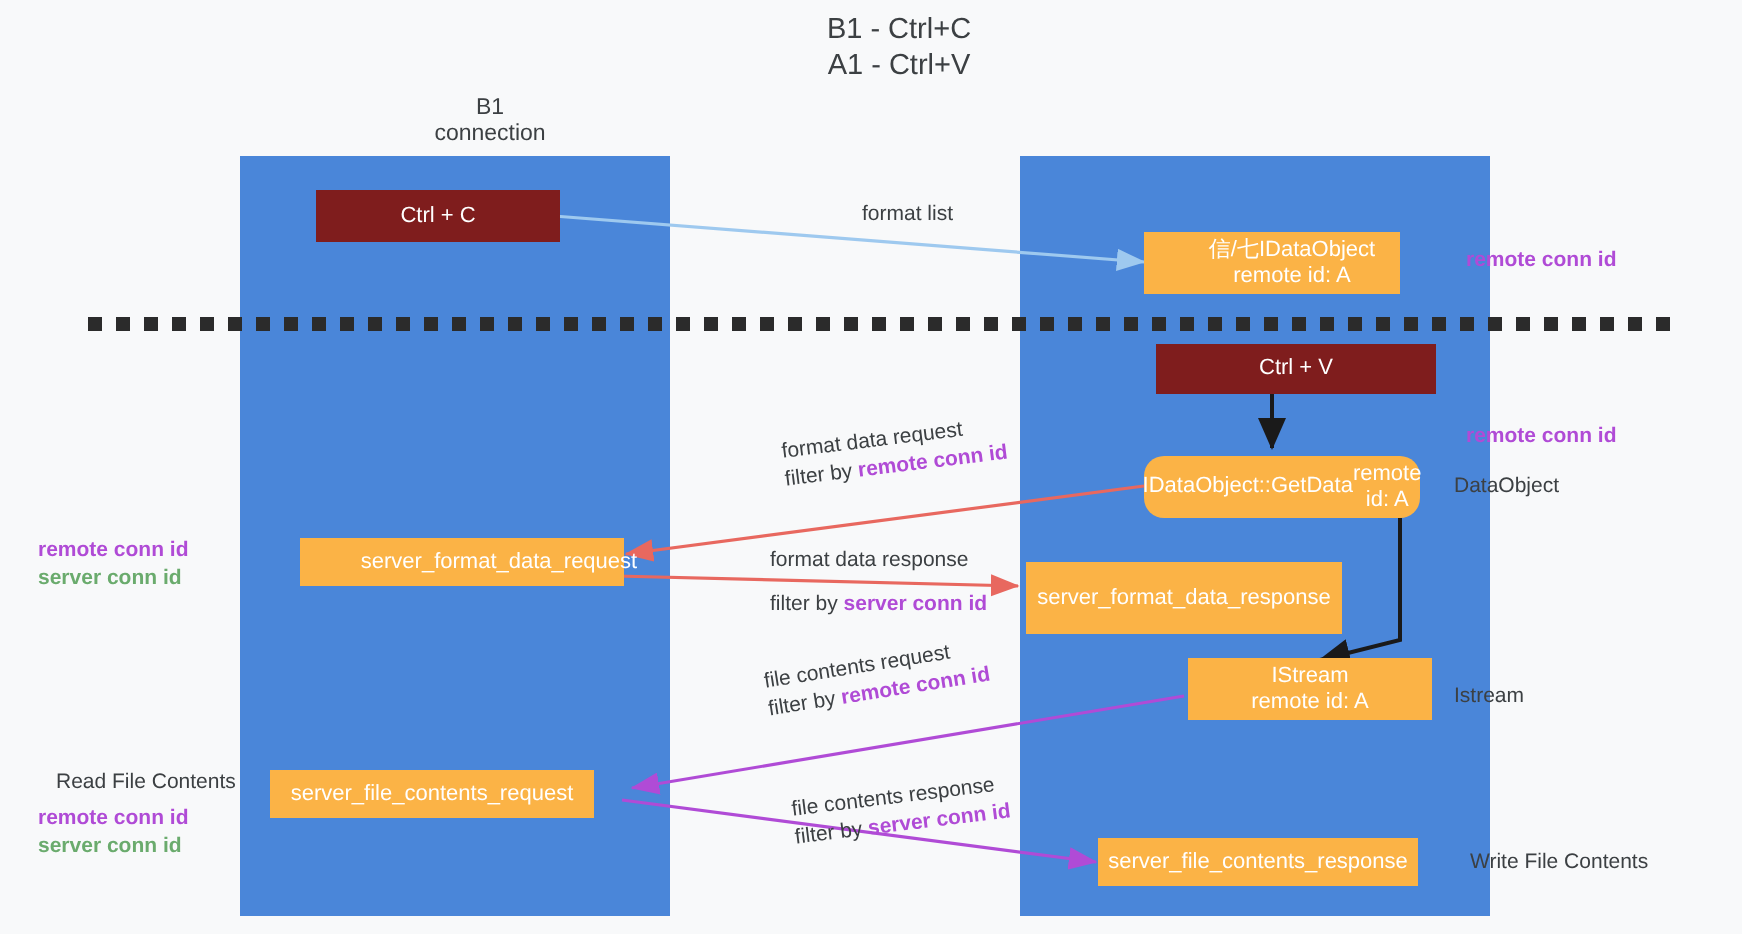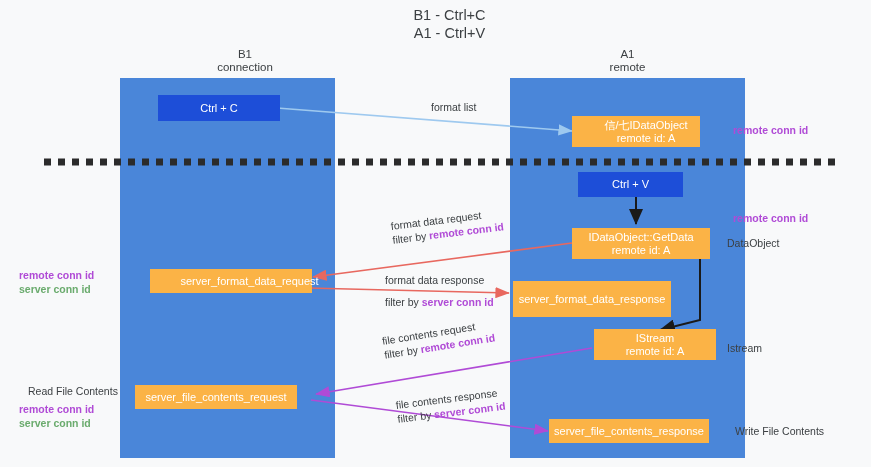--- a/index.html
+++ b/index.html
@@ -28,21 +28,21 @@
 
   
   .lane{background:#4a86d9;}
 
   
   .box{
     box-sizing:border-box;
     display:flex;align-items:center;justify-content:center;
     text-align:center;color:#ffffff;font-size:11px;line-height:13px;
   }
-  .box.green{background:#1d4ed8;}
+  .box.green{background:#7f1d1d;}
   .box.orange{background:#fbb346;}
 
   
   .elabel{
     font-size:10.5px;color:#3c4043;white-space:nowrap;line-height:14px;
   }
   .elabel .hl-purple{color:#b04bd6;font-weight:bold;}
 
   
   .side{font-size:10.5px;line-height:14px;white-space:nowrap;}
@@ -59,24 +59,20 @@
 
   <div class="abs title">
     <div>B1 - Ctrl+C</div>
     <div>A1 - Ctrl+V</div>
   </div>
 
   <div class="abs colhead" style="left:145px;top:48px;width:200px;">
     <span class="l1">B1</span>
     <span class="l2">connection</span>
   </div>
-  <div class="abs colhead" style="left:520px;top:48px;width:215px;">
-    <span class="l1">A1</span>
-    <span class="l2">remote</span>
-  </div>
 
   <div class="abs lane" style="left:120px;top:78px;width:215px;height:380px;"></div>
   <div class="abs lane" style="left:510px;top:78px;width:235px;height:380px;"></div>
 
   <svg class="ov" viewBox="0 0 871 467">
     <defs>
       <marker id="ar-blue" markerWidth="9" markerHeight="7" refX="8.5" refY="3.5" orient="auto">
         <polygon points="0 0, 9 3.5, 0 7" fill="#9ec9ef"></polygon>
       </marker>
       <marker id="ar-red" markerWidth="9" markerHeight="7" refX="8.5" refY="3.5" orient="auto">
@@ -109,25 +105,25 @@
 
   <div class="abs box green" style="left:158px;top:95px;width:122px;height:26px;">
     <span>Ctrl + C</span>
   </div>
 
   <div class="abs box orange" style="left:572px;top:116px;width:128px;height:31px;flex-direction:column;padding-left:20px;">
     <span>信/七IDataObject</span>
     <span>remote id: A</span>
   </div>
 
-  <div class="abs box green" style="left:578px;top:172px;width:105px;height:25px;">
+  <div class="abs box green" style="left:578px;top:172px;width:140px;height:25px;">
     <span>Ctrl + V</span>
   </div>
 
-  <div class="abs box orange" style="left:572px;top:228px;width:138px;height:31px;flex-direction:column;">
+  <div class="abs box orange" style="left:572px;top:228px;width:138px;height:31px;flex-direction:row;border-radius:10px;">
     <span>IDataObject::GetData</span>
     <span>remote id: A</span>
   </div>
 
   <div class="abs box orange" style="left:150px;top:269px;width:162px;height:24px;padding-left:37px;">
     <span>server_format_data_request</span>
   </div>
 
   <div class="abs box orange" style="left:513px;top:281px;width:158px;height:36px;">
     <span>server_format_data_response</span>

